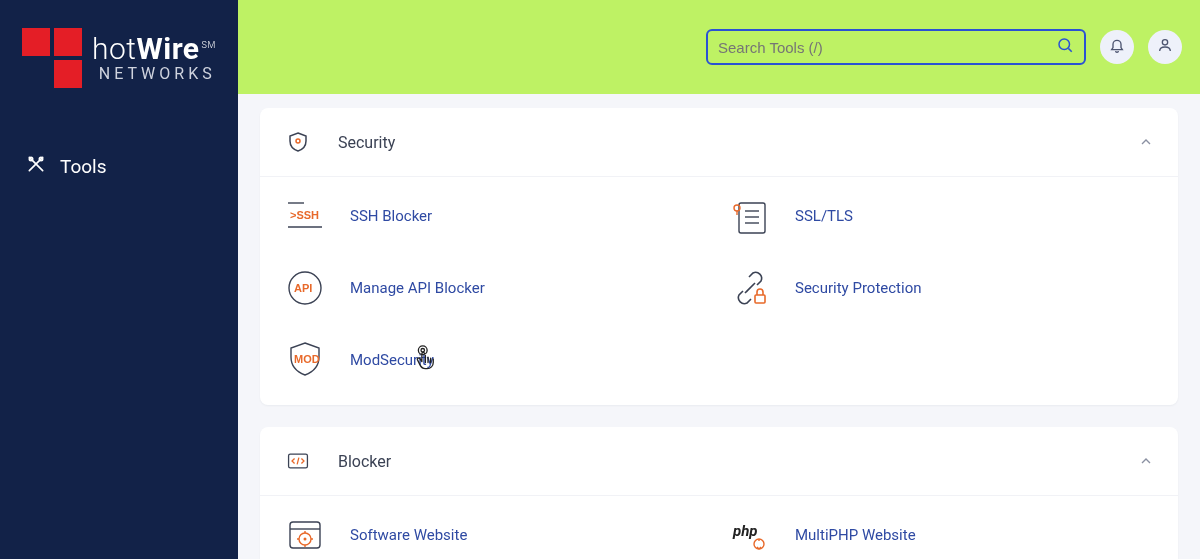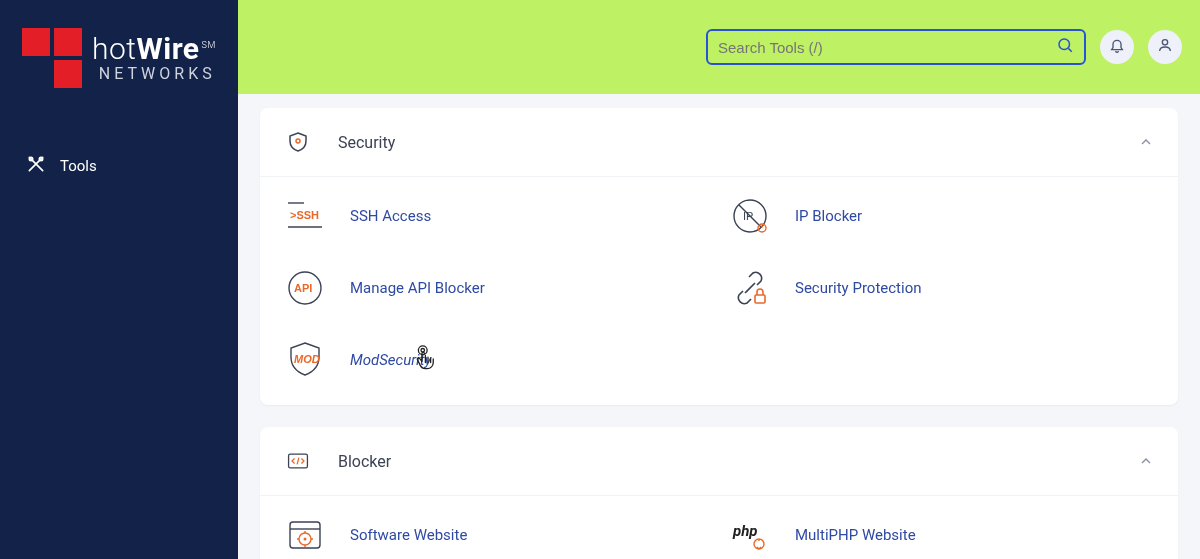--- a/index.html
+++ b/index.html
@@ -12,21 +12,21 @@
   .logo { display: flex; align-items: center; gap: 10px; }
   .logo-mark { display: grid; grid-template-columns: 28px 28px; grid-template-rows: 28px 28px; gap: 4px; }
   .logo-sq { background: #e41e26; }
   .logo-sq.blank { background: transparent; }
   .logo-text { display: flex; flex-direction: column; line-height: 1; }
   .logo-line1 { font-size: 30px; letter-spacing: 0.5px; font-weight: 300; }
   .logo-line1 b { font-weight: 700; }
   .logo-sm { font-size: 9px; vertical-align: super; margin-left: 2px; }
   .logo-line2 { font-size: 16px; letter-spacing: 4px; color: #cfd3de; margin-top: 2px; text-align: right; }
   .nav { margin-top: 24px; }
-  .nav-item { display: flex; align-items: center; gap: 14px; padding: 12px 26px; font-size: 15px; cursor: pointer; }
+  .nav-item { display: flex; align-items: center; gap: 14px; padding: 12px 26px; font-size: 19px; cursor: pointer; }
   .nav-item svg { width: 20px; height: 20px; stroke: #fff; fill: none; stroke-width: 2; }
 
   
   .main { flex: 1; display: flex; flex-direction: column; background: #f5f6fa; overflow: auto; }
   .topbar { display: flex; align-items: center; justify-content: flex-end; padding: 29px 18px; background: #bef264; gap: 14px; }
   .search { display: flex; align-items: center; border: 2px solid #2a52d4; border-radius: 6px; width: 380px; height: 36px; padding: 0 10px; }
   .search input { flex: 1; border: none; outline: none; font-size: 15px; color: #6c6f78; background: transparent; }
   .search svg { width: 18px; height: 18px; stroke: #2a52d4; fill: none; stroke-width: 2; }
   .icon-btn { width: 34px; height: 34px; border-radius: 50%; background: #eef1fa; display: flex; align-items: center; justify-content: center; cursor: pointer; }
   .icon-btn svg { width: 16px; height: 16px; stroke: #4c5470; fill: none; stroke-width: 2; }
@@ -42,21 +42,21 @@
   .tool-icon { width: 42px; height: 42px; display:flex; align-items:flex-start; justify-content:center; flex-shrink:0; }
   .tool-label { font-size: 15px; color: #2f4aa3; }
 
   
   .stroke-dk { stroke:#3b4254; }
   .stroke-or { stroke:#e8692a; }
   .fill-or { fill:#e8692a; }
   .txt-or { fill:#e8692a; font-size:11px; font-family:Arial; }
   .txt-dk { fill:#3b4254; font-size:11px; font-family:Arial; }
 
-  .cursor-hand { position: relative; font-style: italic; }
+  .cursor-hand { position: relative; }
   .cursor-hand svg.hand { position: absolute; left: 130px; top: 6px; width: 28px; height: 28px; }
 </style>
 </head>
 <body>
 
 <div class="app">
 
   <aside class="sidebar">
     <div class="logo-wrap">
       <div class="logo">
@@ -134,33 +134,34 @@
         </div>
         <div class="panel-body">
           <div class="tool">
             <span class="tool-icon">
               <svg viewBox="0 0 42 42" fill="none" stroke-width="1.4">
                   <line x1="4" y1="8" x2="20" y2="8" class="stroke-dk"></line>
                   <text x="6" y="24" class="txt-or" font-weight="bold">&gt;SSH</text>
                   <line x1="4" y1="32" x2="38" y2="32" class="stroke-dk"></line>
                 </svg>
             </span>
-            <span class="tool-label">SSH Access</span>
-          </div>
-          <div class="tool">
-            <span class="tool-icon">
-              <svg viewBox="0 0 42 42" fill="none" stroke-width="1.4">
-                  <circle cx="21" cy="21" r="16" class="stroke-dk"></circle>
-                  <line x1="10" y1="10" x2="32" y2="32" class="stroke-dk"></line>
-                  <text x="14" y="25" class="txt-dk" font-size="12">IP</text>
-                  <circle cx="33" cy="33" r="4" class="stroke-or"></circle>
-                  <circle cx="33" cy="31.5" r="1" class="fill-or" stroke="none"></circle>
-                </svg>
-            </span>
-            <span class="tool-label">IP Blocker</span>
+            <span class="tool-label">SSH Blocker</span>
+          </div>
+          <div class="tool">
+            <span class="tool-icon">
+              <svg viewBox="0 0 42 42" fill="none" stroke-width="1.4" class="stroke-dk">
+                  <rect x="10" y="8" width="26" height="30" rx="2"></rect>
+                  <circle cx="8" cy="13" r="3" class="stroke-or"></circle>
+                  <line x1="8" y1="16" x2="8" y2="20" class="stroke-or"></line>
+                  <line x1="16" y1="16" x2="30" y2="16"></line>
+                  <line x1="16" y1="22" x2="30" y2="22"></line>
+                  <line x1="16" y1="28" x2="30" y2="28"></line>
+                </svg>
+            </span>
+            <span class="tool-label">SSL/TLS</span>
           </div>
           <div class="tool">
             <span class="tool-icon">
               <svg viewBox="0 0 42 42" fill="none" stroke-width="1.4">
                   <circle cx="21" cy="21" r="16" class="stroke-dk"></circle>
                   <text x="10" y="25" class="txt-or" font-size="11" font-weight="bold">API</text>
                 </svg>
             </span>
             <span class="tool-label">Manage API Blocker</span>
           </div>

